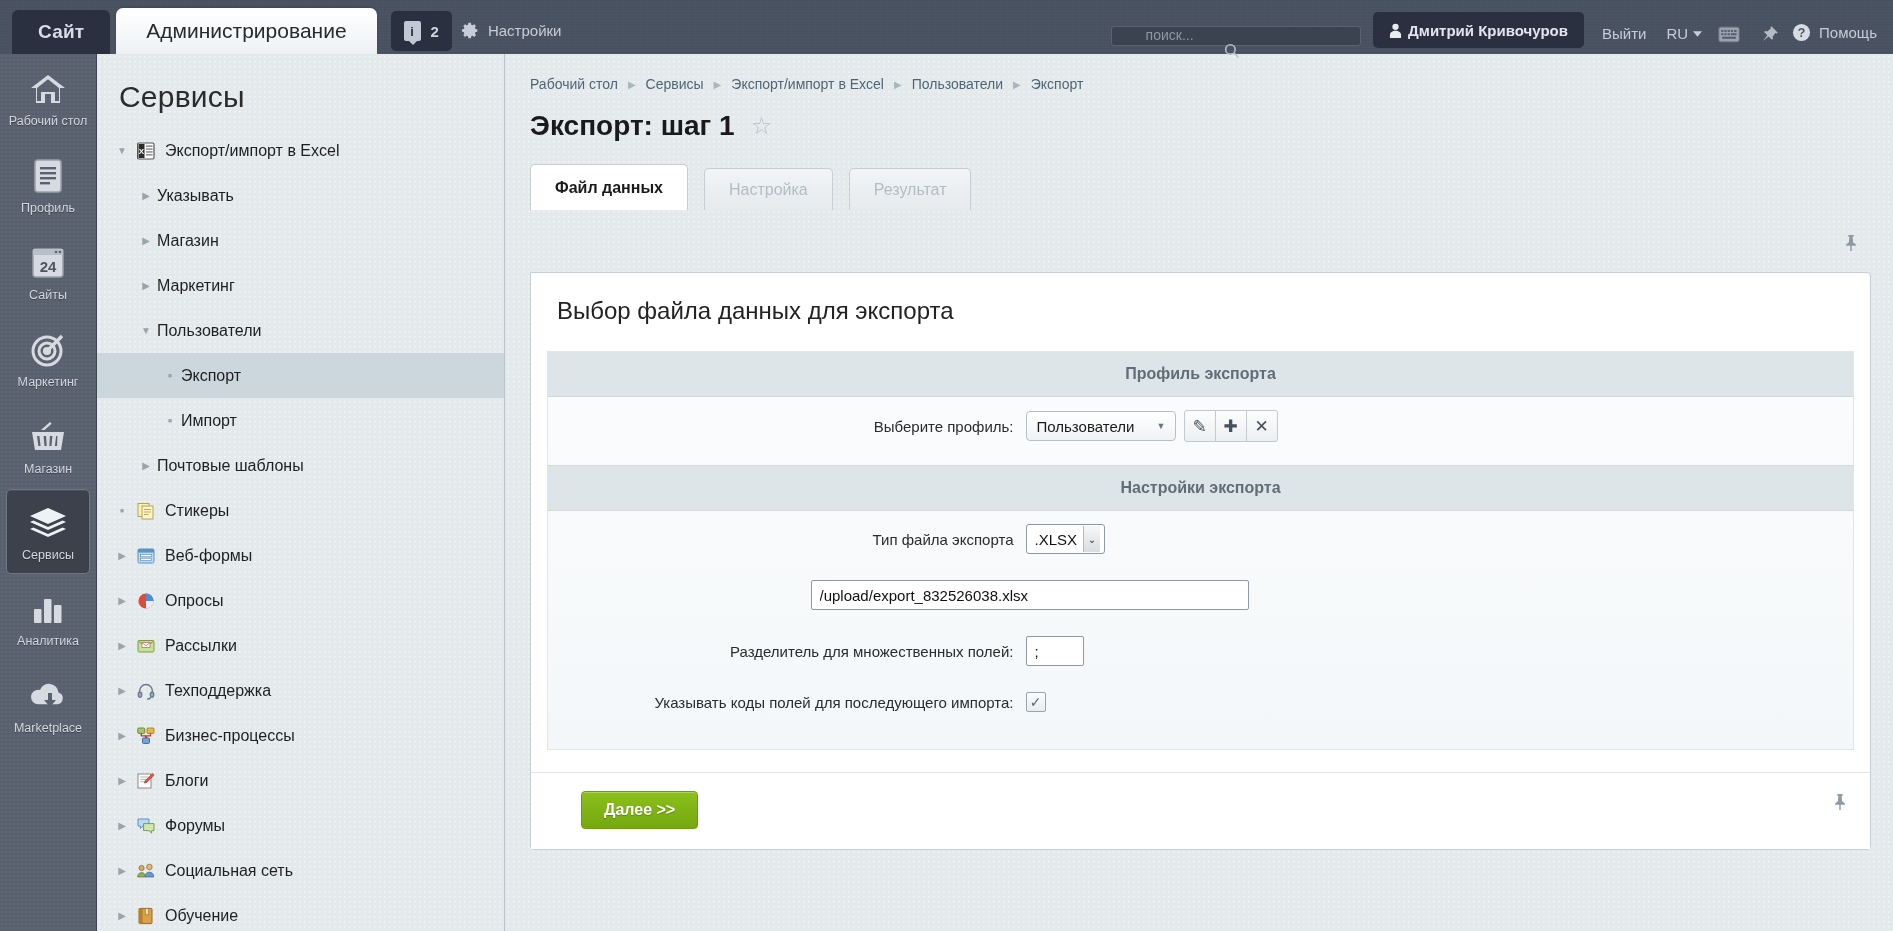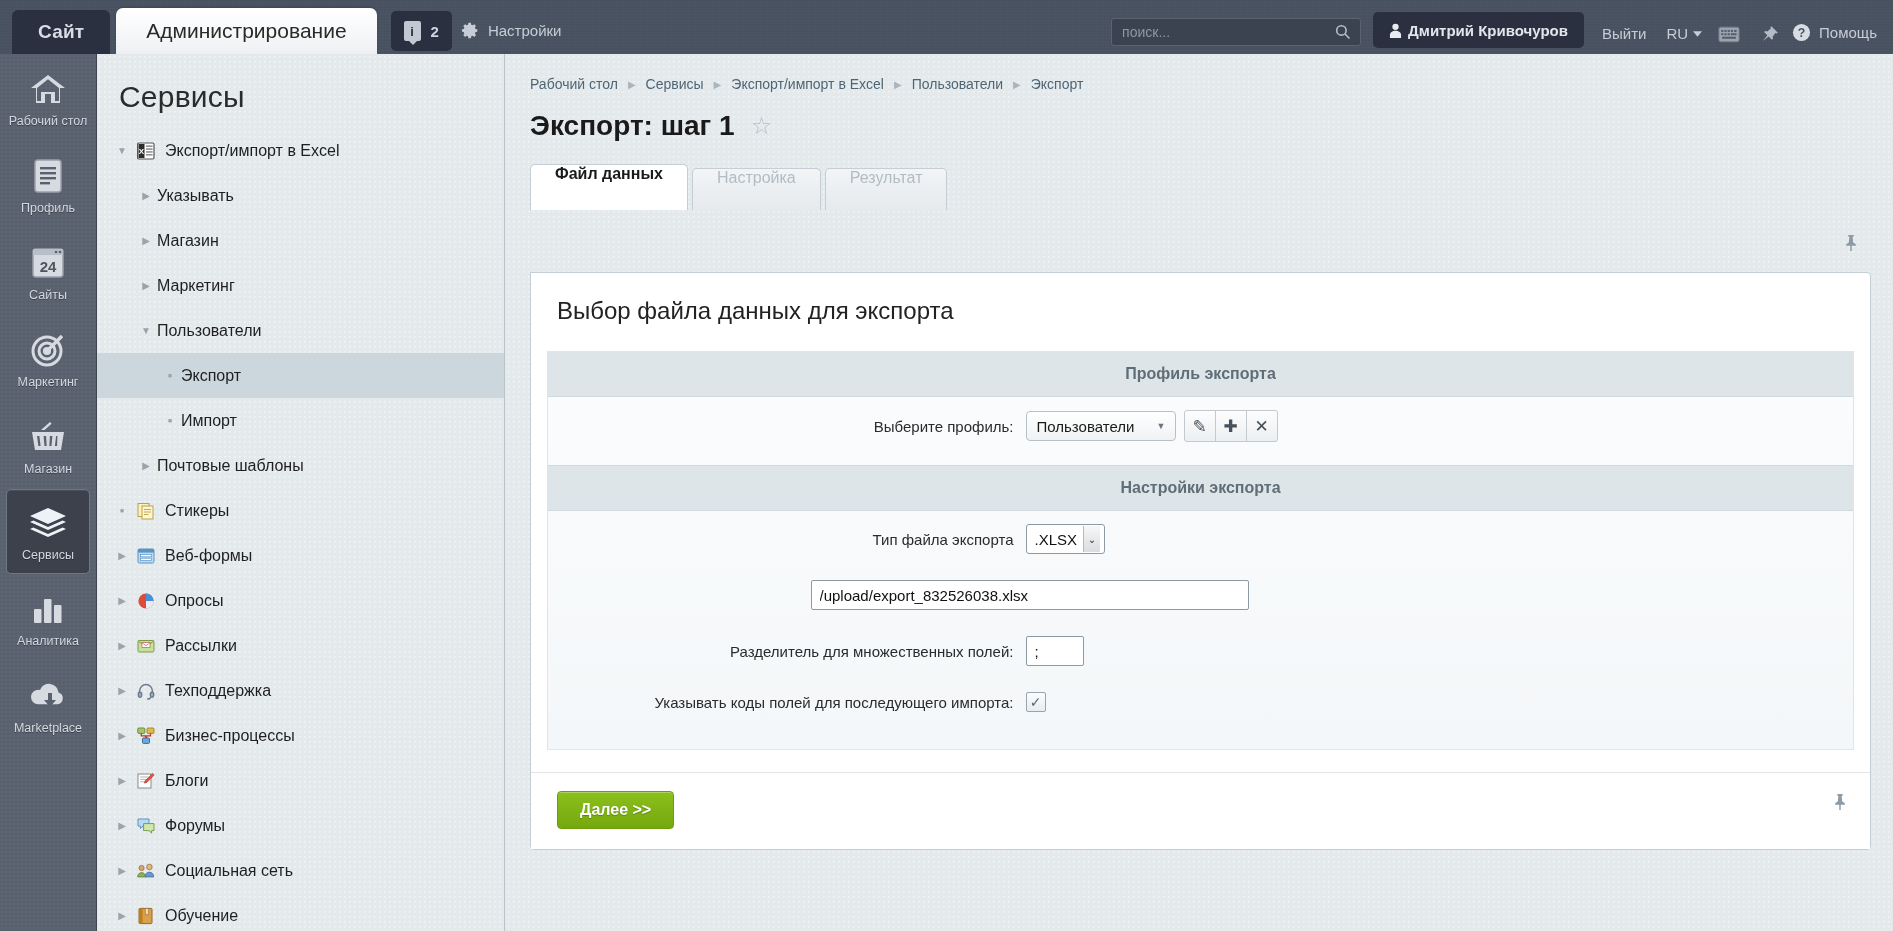--- a/index.html
+++ b/index.html
@@ -56,23 +56,23 @@
   .tb-badge .cnt { color:#cfd5de; font-size:15px; font-weight:bold; }
 
   .tb-item {
     display:flex; align-items:center; gap:9px;
     color:#c7cdd6; font-size:15px; height:44px; padding:0 10px; margin-bottom:2px;
     cursor:pointer;
   }
   .tb-spacer { flex: 1; }
 
   .tb-search {
-    position: relative; width: 250px; height: 28px; margin-bottom: 8px;
+    position: relative; width: 250px; height: 20px; margin-bottom: 8px;
     background:#3b4250; border:1px solid #5b6373; border-radius:3px;
-    display:flex; align-items:center;
+    display:flex; align-items:center;flex-direction:column;
   }
   .tb-search input {
     flex:1; background:transparent; border:0; outline:none;
     color:#cfd5de; font-size:14px; padding:0 10px;
     font-family:"Liberation Sans", sans-serif;
   }
   .tb-search input::placeholder { color:#8f97a5; }
 
   .tb-user {
     height:36px; margin:0 0 6px 12px; padding:0 16px;
@@ -153,23 +153,23 @@
   .crumbs a { color:#4f6575; text-decoration:none; cursor:pointer; }
   .crumbs .sep { color:#a9b6bf; font-size:10px; }
   .ptitle {
     display:flex; align-items:center; gap:16px;
     margin:18px 0 0 24px; font-size:28px; font-weight:bold; color:#1a1a1a;
   }
   .star { color:#b3bfc7; font-size:24px; cursor:pointer; }
 
   .tabs { display:flex; align-items:flex-end; margin:22px 0 0 24px; position:relative; z-index:3; }
   .tab {
-    height:42px; padding:0 24px; display:flex; 
+    height:42px; padding:0 24px; display:flex; align-items:center;
     font-size:16px; border:1px solid #c5ced4; border-bottom:none;
-    border-radius:5px 5px 0 0; margin-right:4px; cursor:pointer;
+    border-radius:5px 5px 0 0; margin-right:16px; cursor:pointer;
   }
   .tab.active { background:#ffffff; color:#1a1a1a; font-weight:bold; height:46px; border-color:#c5ced4; }
   .tab.disabled { background:linear-gradient(180deg,#f2f4f6,#e6eaed); color:#b2bcc3; }
 
   .pin-tr {
     position:absolute; right:34px; top:180px; z-index:5; cursor:pointer;
   }
 
   .panel {
     position:absolute; left:24px; right:22px; top:218px;
@@ -249,20 +249,21 @@
     background:#fff;
   }
   .btn-next {
     display:inline-flex; align-items:center; 
     height:38px; padding:8px 22px;
     background:linear-gradient(180deg,#8cc01c 0%,#74a80e 100%);
     border:1px solid #6d9c0d; border-radius:4px;
     color:#fff; font-size:16px; font-weight:bold;
     text-shadow:0 1px 1px rgba(0,0,0,.25); cursor:pointer;
     box-shadow: inset 0 1px 0 rgba(255,255,255,.3);
+    margin-left: 24px;
   }
   .pin-br { position:absolute; right:22px; top:20px; cursor:pointer; }
 
   svg { display:block; }
 </style>
 </head>
 <body>
 
 <div class="topbar">
   <div class="tb-site">

